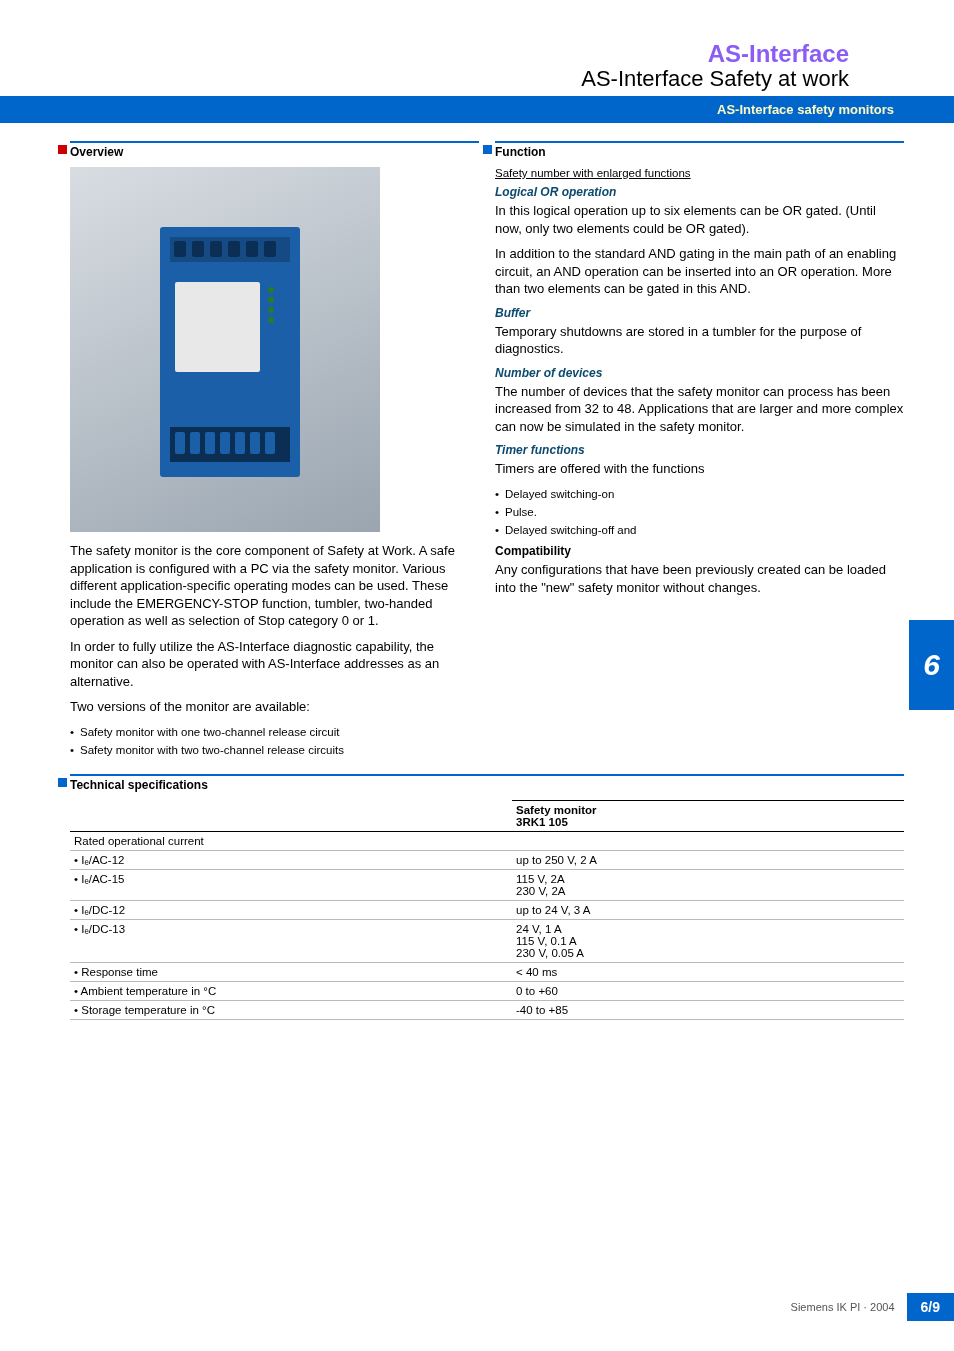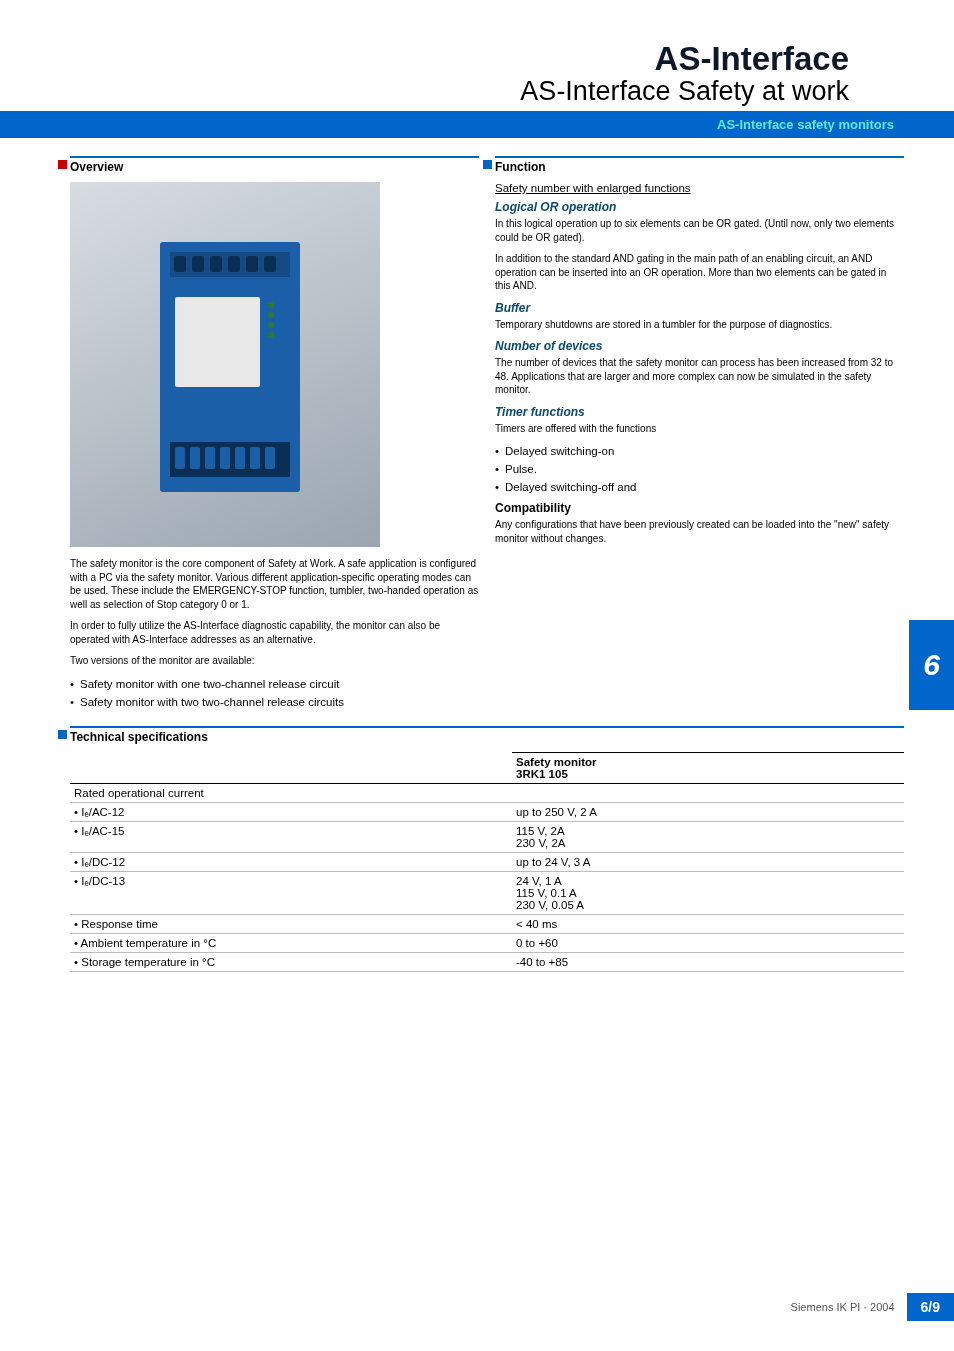--- a/index.html
+++ b/index.html
@@ -16,33 +16,33 @@
     padding: 40px 50px 30px 70px;
     position: relative;
     height: 100%;
   }
   .header-area {
     text-align: right;
     margin-bottom: 4px;
     padding-right: 55px;
   }
   .header-title {
-    font-size: 33px;
-    color: #0f172a;
+    font-size: 24px;
+    color: #8b5cf6;
     font-weight: bold;
   }
   .header-sub {
-    font-size: 27px;
+    font-size: 22px;
     color: #000;
     font-weight: normal;
     margin-top: -2px;
   }
   .blue-bar {
     background: #0066cc;
-    color: #5eead4;
+    color: #fef9c3;
     text-align: right;
     padding: 6px 60px 6px 10px;
     font-weight: bold;
     font-size: 13px;
     margin-bottom: 18px;
     margin-left: -70px;
     margin-right: -50px;
   }
   .columns {
     display: flex;
@@ -108,21 +108,21 @@
   }
   .device .bottom-strip {
     position: absolute; bottom: 15px; left: 10px; right: 10px; height: 35px;
     background: #0b2e55;
     display: flex; gap: 5px; padding: 5px;
   }
   .device .bottom-strip span {
     width: 10px; height: 22px; background: #1a5fa8; border-radius: 2px;
   }
 
-  p { font-size: 10px; line-height: 1.35; margin-bottom: 8px; }
+  p { font-size: 13px; line-height: 1.35; margin-bottom: 8px; }
   .subhead-blue {
     color: #0c4a6e;
     font-style: italic;
     font-weight: bold;
     font-size: 12px;
     margin-top: 6px;
     margin-bottom: 3px;
   }
   .underlined { text-decoration: underline; font-size: 11.5px; margin-bottom: 3px; display: block; }
   .subhead-black {

